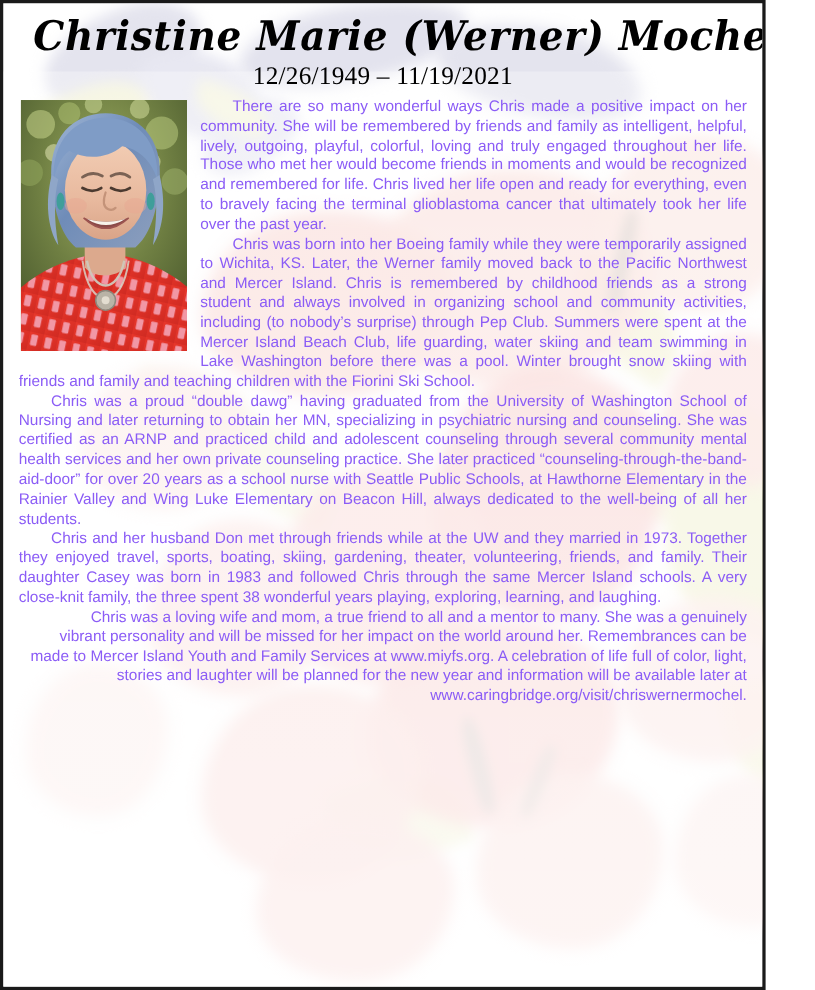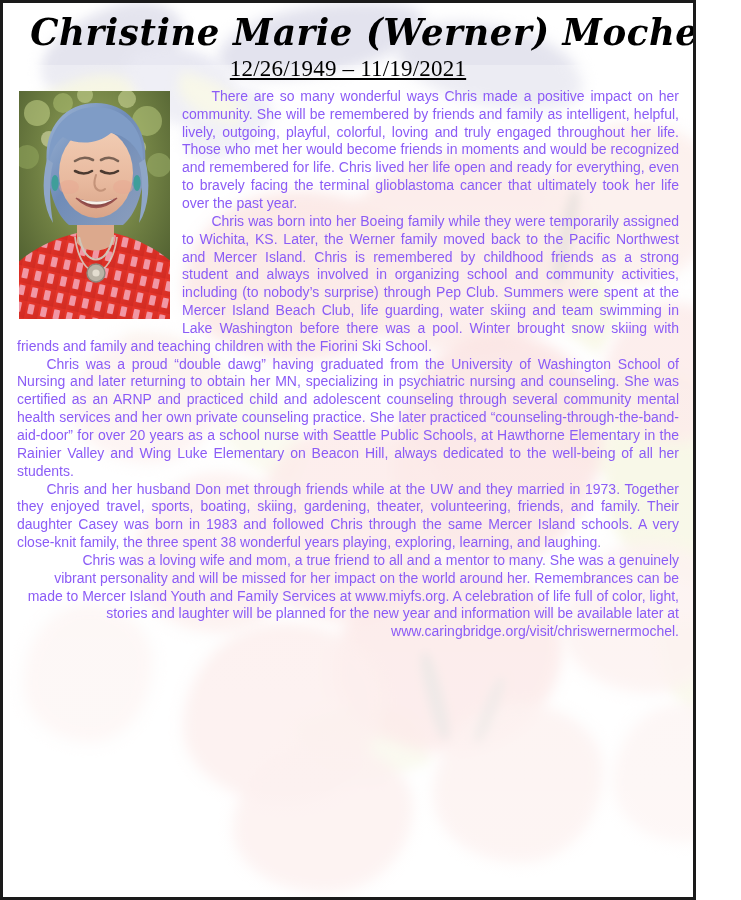--- a/index.html
+++ b/index.html
@@ -126,21 +126,20 @@
     transform: scaleX(.96);
   }
   .dates {
     text-align: center;
     font-family: "Liberation Serif", "DejaVu Serif", serif;
     font-size: 23px;
     font-weight: 400;
     color: #000;
     margin: 3px 0 6px 0;
     letter-spacing: .2px;
-    text-decoration: underline;
   }
 
   .photo {
     float: left;
     width: 151px;
     height: 228px;
     margin: 3px 12px 6px 2px;
     position: relative;
     overflow: hidden;
     background: #6b7a3f;

